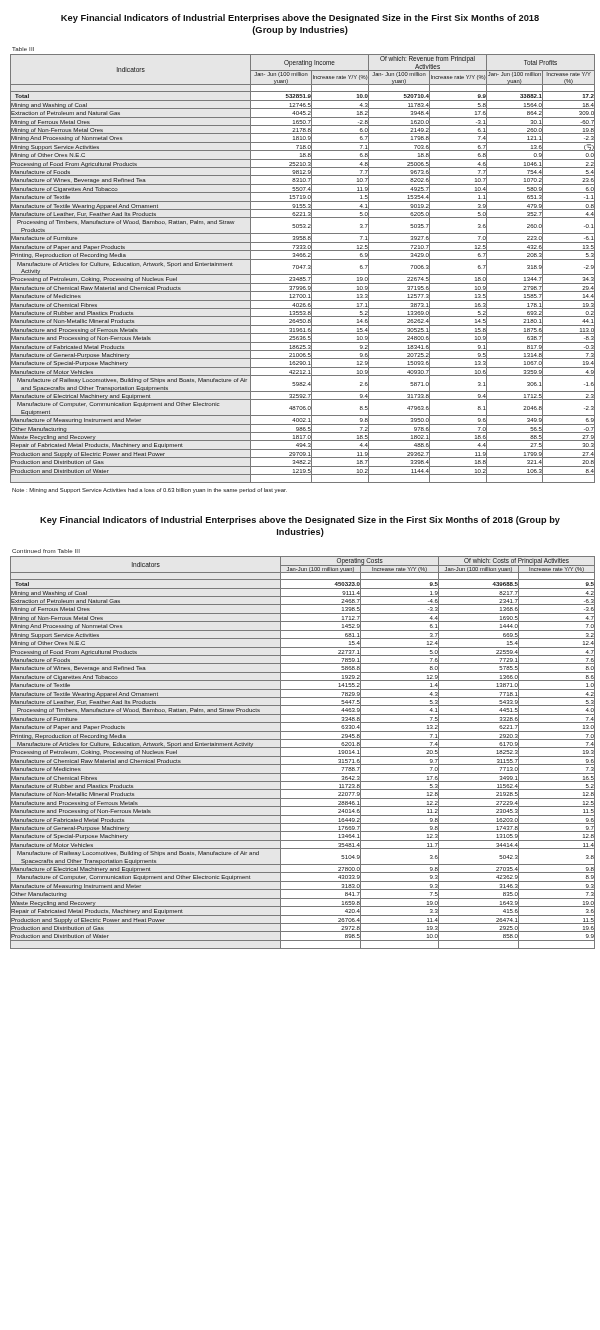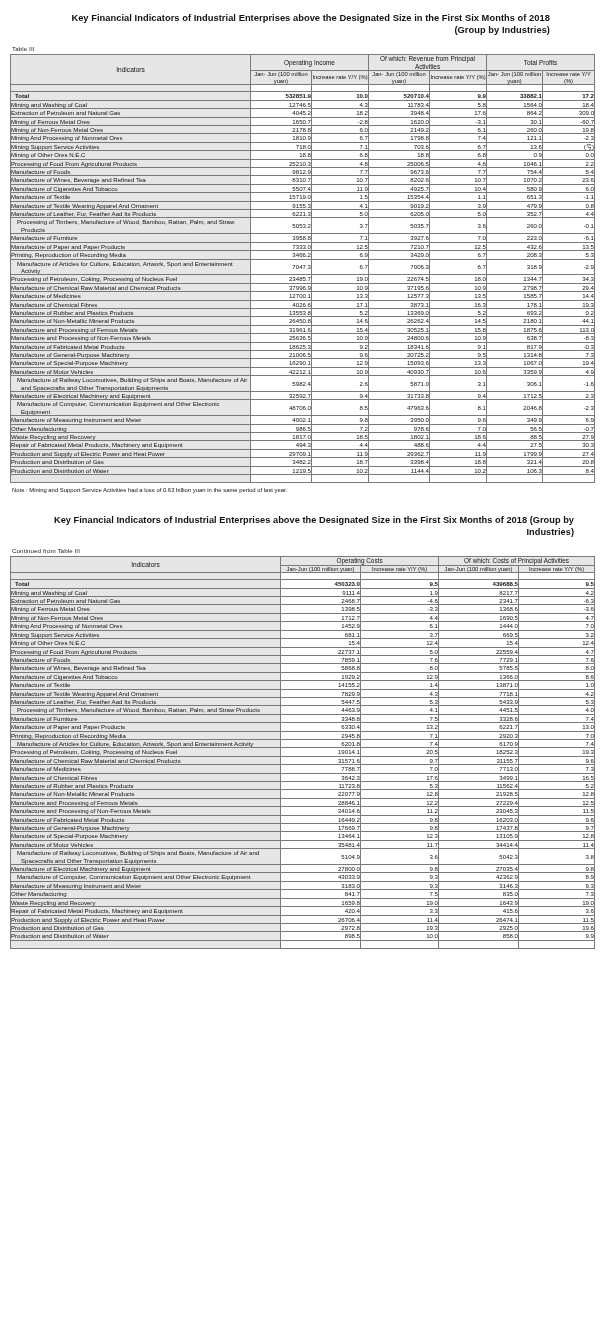--- a/index.html
+++ b/index.html
@@ -7,21 +7,21 @@
   body {
     width: 600px;
     background: #ffffff;
     font-family: "Liberation Sans", sans-serif;
     color: #111111;
     -webkit-font-smoothing: none;
   }
   .page { width: 600px; padding: 0 8px 10px 8px; }
 
   .doc-title {
-    text-align: right;
+    text-align: center;
     font-weight: bold;
     font-size: 9.3px;
     line-height: 11.5px;
     margin: 13px 42px 0 42px;
     letter-spacing: 0.05px;
   }
   .doc-title.second { margin: 0 18px 0 18px; font-size: 9.2px; }
 
   .table-caption {
     font-size: 6.2px;

